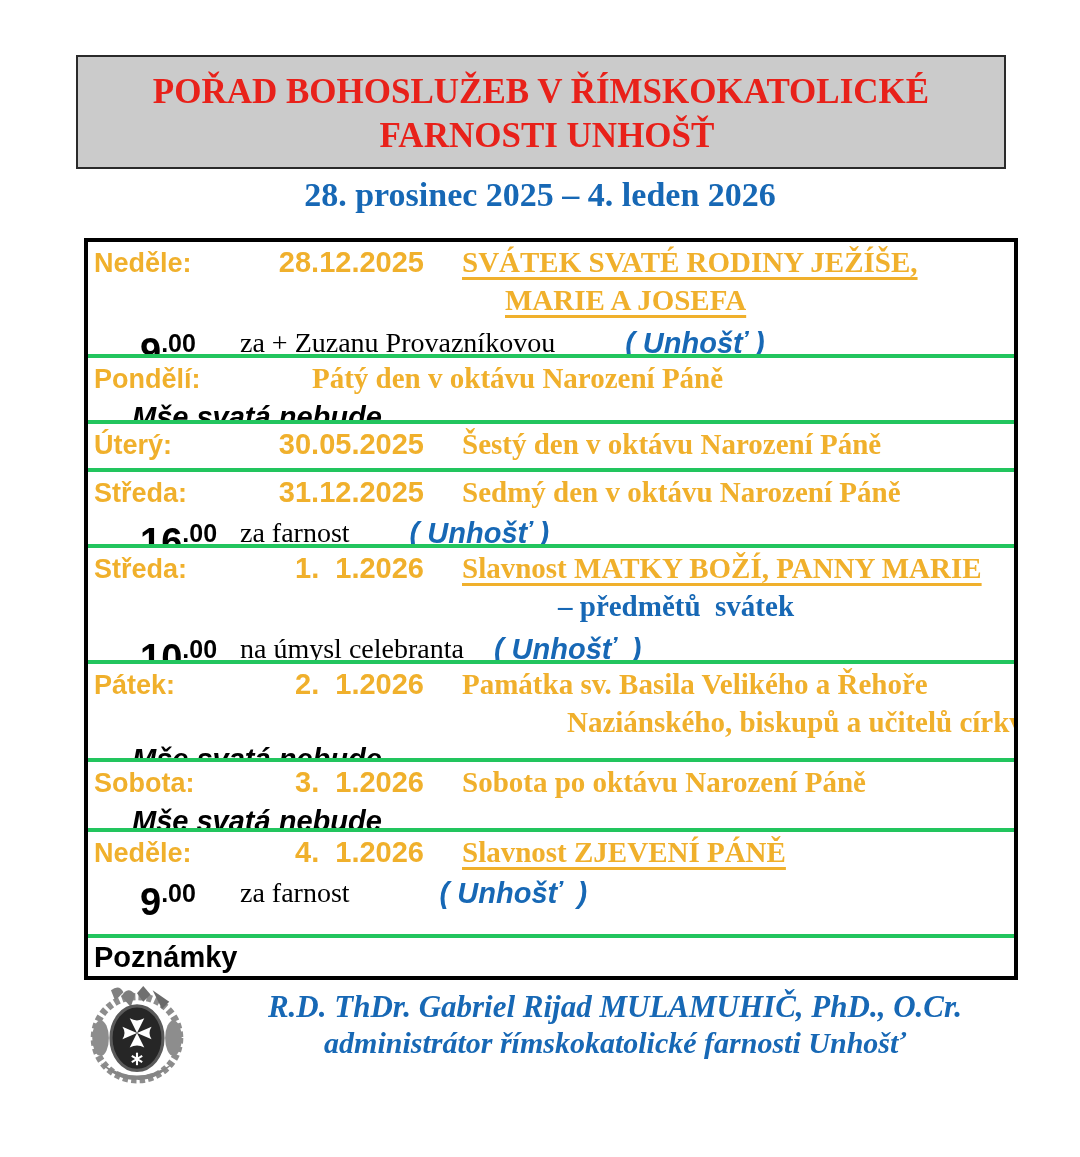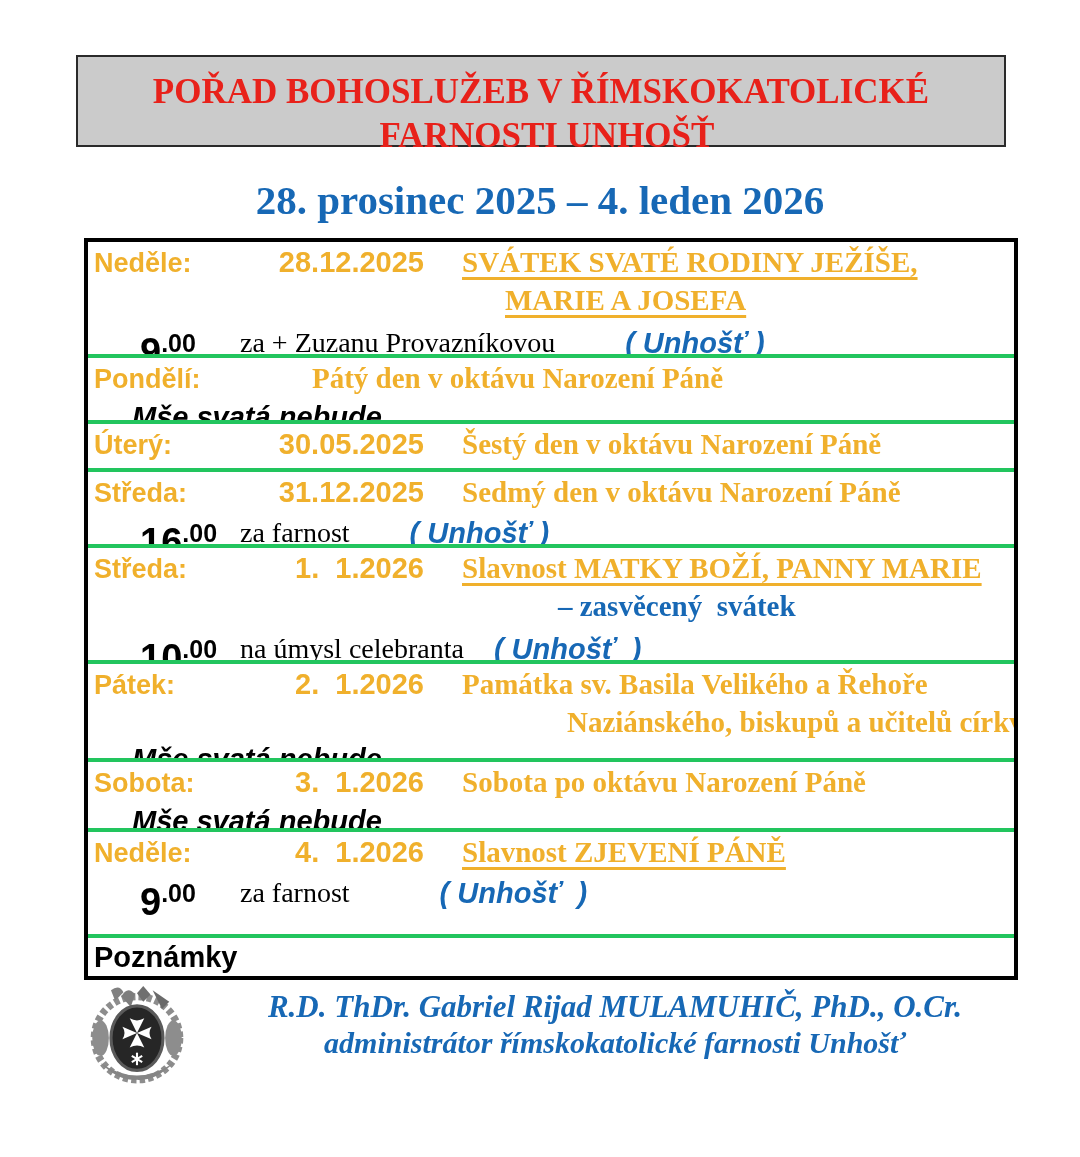--- a/index.html
+++ b/index.html
@@ -1,28 +1,28 @@
 <!DOCTYPE html>
 <html lang="cs"><head>
 <meta charset="utf-8">
 <style>
   html,body{margin:0;padding:0;background:#ffffff;}
   .page{position:relative;width:1080px;height:1157px;background:#ffffff;overflow:hidden;
         font-family:"Liberation Sans",sans-serif;color:#000;}
 
   
-  .banner{position:absolute;left:76px;top:55px;width:930px;height:92px;box-sizing:border-box;
+  .banner{position:absolute;left:76px;top:55px;width:930px;height:114px;box-sizing:border-box;
           background:#cbcbcb;border:2px solid #2a2a2a;text-align:center;
           font-family:"Liberation Serif",serif;font-weight:bold;color:#e8211a;}
   .banner .l1{font-size:35px;line-height:38px;margin-top:16px;}
   .banner .l2{font-size:35px;line-height:38px;margin-top:6px;padding-left:12px;}
 
   
   .daterange{position:absolute;left:0;top:176px;width:1080px;text-align:center;
-             font-family:"Liberation Serif",serif;font-weight:bold;font-size:41px;color:#1768b5;}
+             font-family:"Liberation Serif",serif;font-weight:bold;font-size:34px;color:#1768b5;}
 
   
   .table{position:absolute;left:84px;top:238px;width:934px;box-sizing:border-box;
          border:4px solid #000;background:#fff;}
   .row{box-sizing:border-box;border-bottom:4px solid #22c55e;padding:2px 0 0 6px;overflow:hidden;}
   .row:last-child{border-bottom:none;}
 
   .rowhead{display:flex;align-items:baseline;line-height:37px;}
   .day{flex:0 0 180px;font-weight:bold;font-size:27px;color:#f0b02c;}
   .date{flex:0 0 150px;text-align:right;font-weight:bold;font-size:29px;color:#f0b02c;white-space:pre;}
@@ -113,21 +113,21 @@
         <span class="loc" style="margin-left:60px">( Unhošť )</span>
       </div>
     </div>
 
     <div class="row" style="height:116px">
       <div class="rowhead">
         <span class="day">Středa:</span>
         <span class="date">1.  1.2026</span>
         <span class="feast u">Slavnost MATKY BOŽÍ, PANNY MARIE</span>
       </div>
-      <div class="feast2 blue" style="margin-left:464px">– zasvěcený  svátek</div>
+      <div class="feast2 blue" style="margin-left:464px">– předmětů  svátek</div>
       <div class="massline">
         <span class="time"><span class="th">10</span><span class="tsup">.00</span></span>
         <span class="intent">na úmysl celebranta</span>
         <span class="loc" style="margin-left:30px">( Unhošť  )</span>
       </div>
     </div>
 
     <div class="row" style="height:98px">
       <div class="rowhead">
         <span class="day">Pátek:</span>

